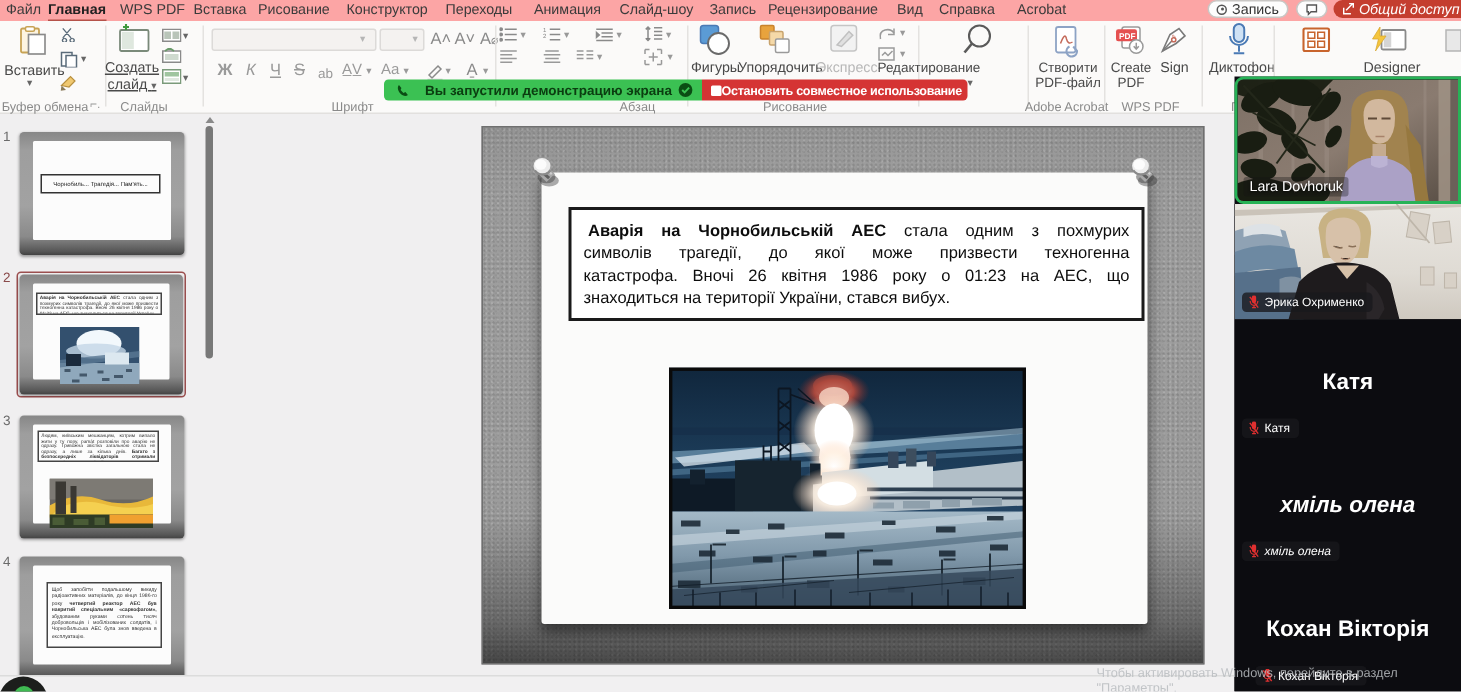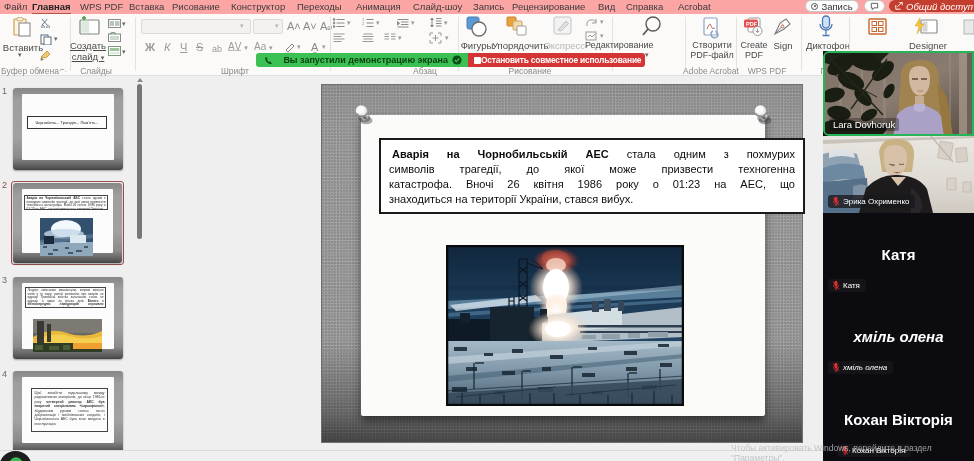--- a/index.html
+++ b/index.html
@@ -38,21 +38,21 @@
   #slide { position:absolute; left:321px; top:84px; width:482px; height:359px; border:1px solid #6f6f6f;
     background-color:#9b9b9b;
     background-image: radial-gradient(circle at 1px 1px, rgba(50,50,50,0.17) 0.7px, rgba(0,0,0,0) 0.9px), radial-gradient(circle at 2px 1.5px, rgba(255,255,255,0.16) 0.6px, rgba(0,0,0,0) 0.8px), radial-gradient(circle at 1.5px 2.5px, rgba(70,70,70,0.12) 0.7px, rgba(0,0,0,0) 0.9px);
     background-size: 3px 3px, 4px 3.5px, 3.5px 4px; }
   #slide .vig { position:absolute; inset:0;
      background: radial-gradient(140% 120% at 50% 35%, rgba(255,255,255,0.07) 0%, rgba(0,0,0,0) 55%, rgba(0,0,0,0.20) 88%, rgba(0,0,0,0.40) 100%),
                  linear-gradient(180deg, rgba(0,0,0,0.05) 0%, rgba(0,0,0,0) 12%, rgba(0,0,0,0) 72%, rgba(0,0,0,0.30) 92%, rgba(0,0,0,0.52) 100%); }
   #page { position:absolute; left:39px; top:30px; width:404px; height:301px; background:#fbfbfa; border-radius:2px; box-shadow:0 5px 9px rgba(0,0,0,0.5); }
   .pin { position:absolute; width:19px; height:22px; z-index:4; }
 
-  #textbox { position:absolute; left:57px; top:53px; width:426px; height:76px; border:2px solid #1a1a1a; background:#fff; padding:7px 8px 0 8px; font-size:11px; color:#0d0d0d; }
+  #textbox { position:absolute; left:57px; top:53px; width:384px; height:76px; border:2px solid #1a1a1a; background:#fff; padding:7px 8px 0 8px; font-size:11px; color:#0d0d0d; }
   #textbox .jl { display:flex; justify-content:space-between; height:15px; line-height:15px; white-space:nowrap; }
   #textbox .ll { height:15px; line-height:15px; white-space:nowrap; }
 
   
   #statusbar { position:absolute; left:0; top:450px; width:823px; height:11px; background:#f1f0f1; border-top:1px solid #dcdcdc; z-index:40; }
 
   
   #sidebar { position:absolute; left:823px; top:51px; width:151px; height:410px; background:#0d0d12; z-index:50; }
   .tile { position:absolute; left:0; width:151px; overflow:hidden; background:#0c0c10; }
   .tilename { position:absolute; left:50%; top:50%; transform:translate(-50%,-52%); color:#fff; font-size:15px; font-weight:bold; white-space:nowrap; }

